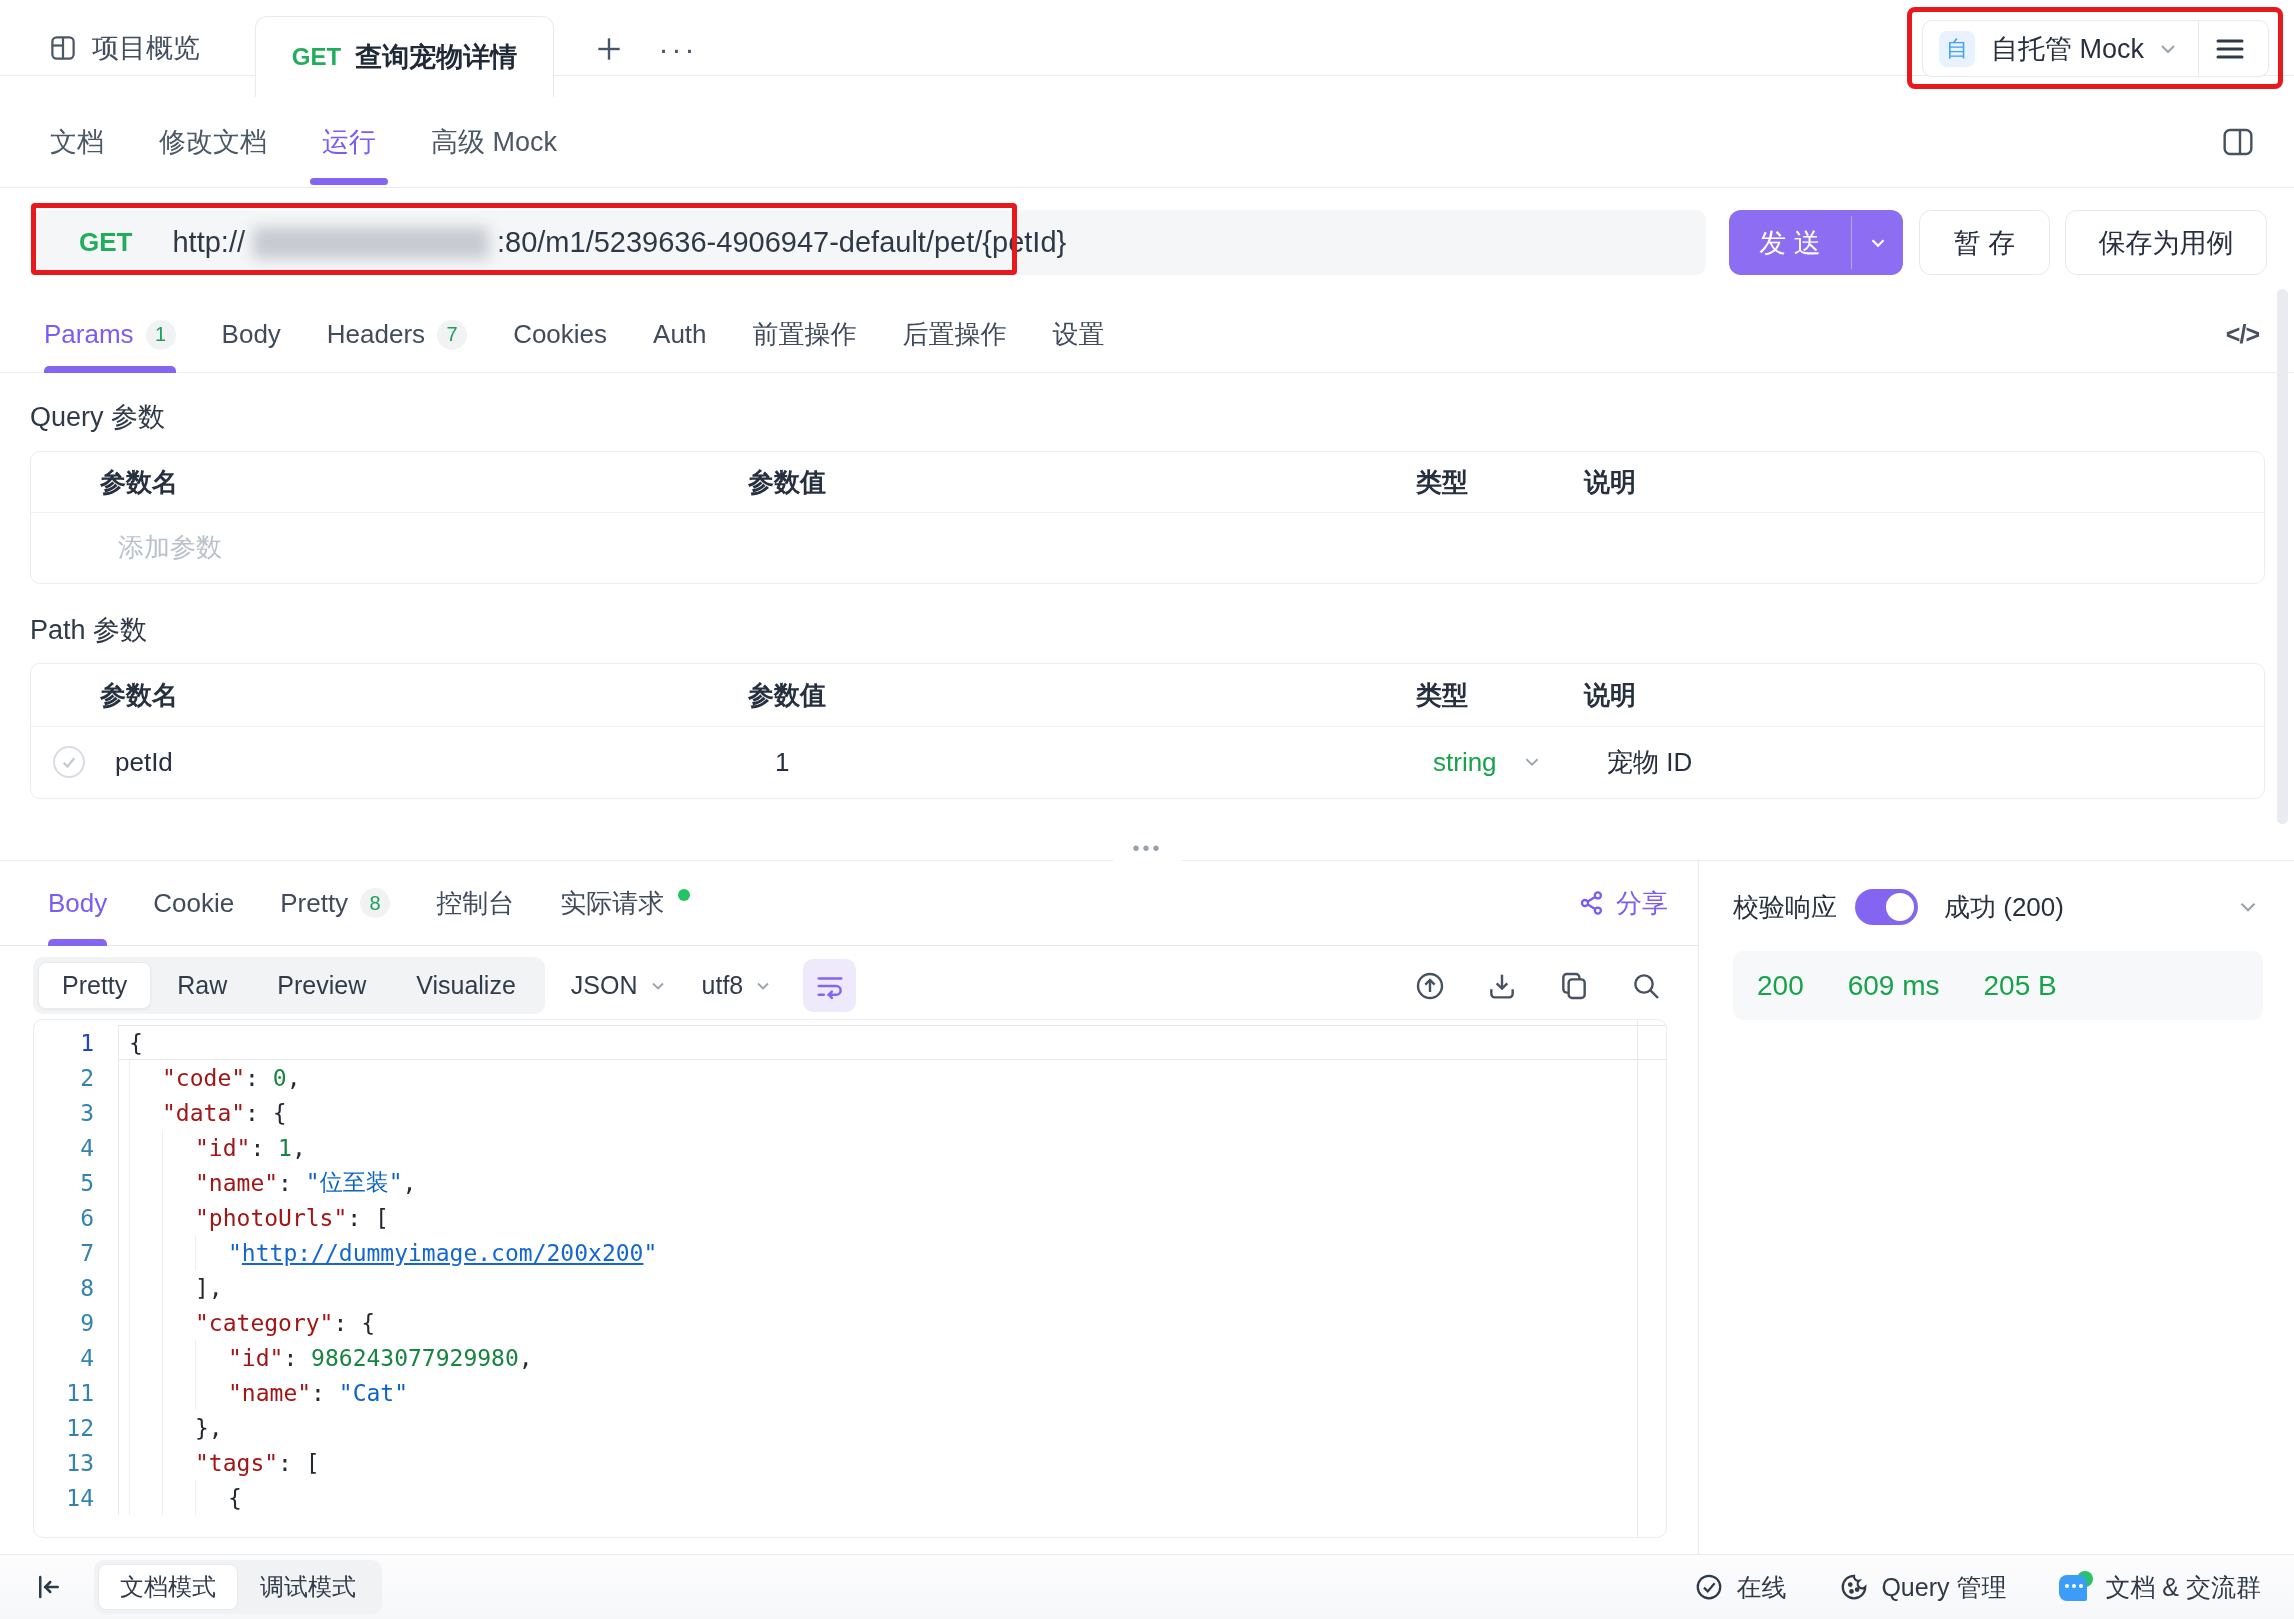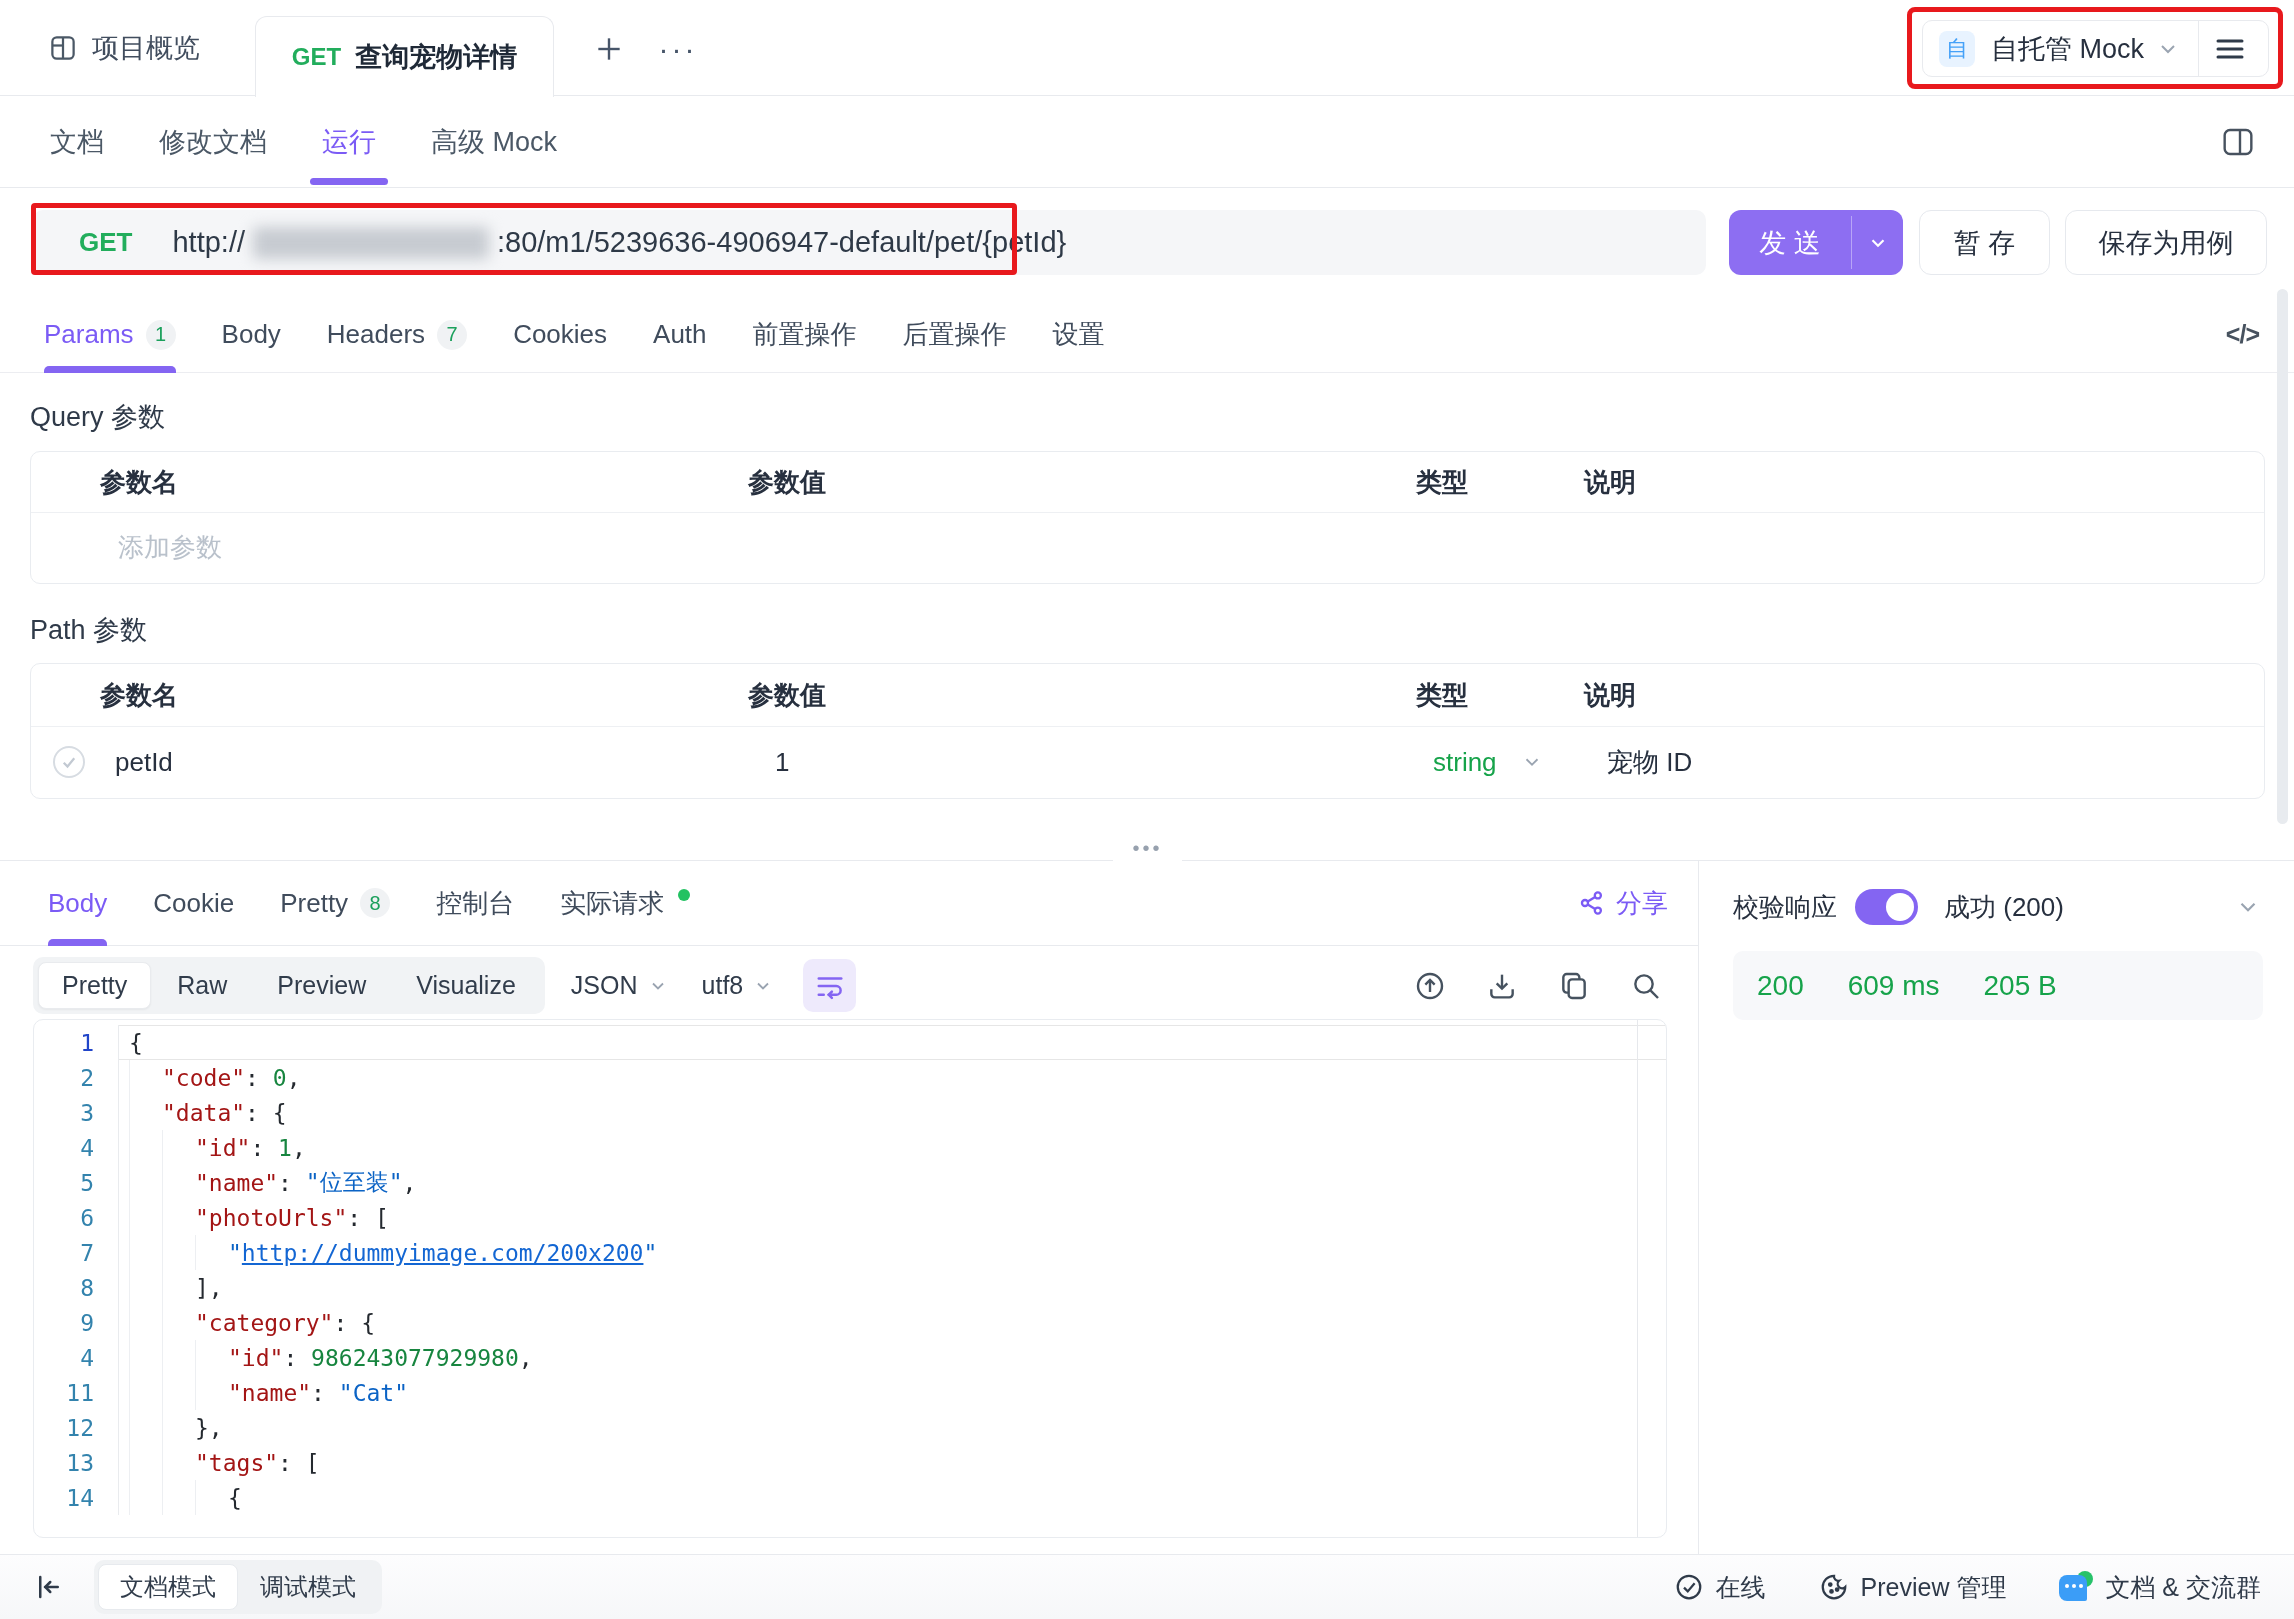--- a/index.html
+++ b/index.html
@@ -1,21 +1,21 @@
 <!DOCTYPE html>
 <html><head>
 <meta charset="utf-8">
 <style>
   * { margin:0; padding:0; box-sizing:border-box; }
   html,body { width:2295px; height:1620px; overflow:hidden; background:#fff;
     font-family:"Liberation Sans", sans-serif; color:#2f3a49; }
   svg { display:block; }
 
   
-  .topbar { position:absolute; left:0; top:0; width:2295px; height:96px;
+  .topbar { position:absolute; left:0; top:0; width:2295px; height:76px;
     border-bottom:1px solid #e8eaee; background:#fff; }
   .proj-tab { position:absolute; left:48px; top:0; height:96px; display:flex; align-items:center;
     gap:14px; color:#414d5e; font-size:27px; cursor:default; }
   .active-tab { position:absolute; left:255px; top:16px; width:299px; height:81px; background:#fff;
     border:1px solid #e8eaee; border-bottom:none; border-radius:12px 12px 0 0; z-index:3;
     display:flex; align-items:center; justify-content:center; gap:14px; }
   .active-tab .method { color:#22ad5c; font-weight:700; font-size:24px; }
   .active-tab .title { color:#1f2937; font-weight:600; font-size:27px; }
   .tab-plus { position:absolute; left:586px; top:26px; width:46px; height:46px; display:flex;
     align-items:center; justify-content:center; color:#475569; }
@@ -494,21 +494,21 @@
         </svg>
       <span>在线</span>
     </span>
     <span class="f-item">
       <svg width="30" height="30" viewBox="0 0 24 24" fill="none" stroke="currentColor" stroke-width="1.8">
         <path d="M21 12 a9 9 0 1 1 -9 -9 a3.5 3.5 0 0 0 4 4 a3.5 3.5 0 0 0 5 5z"></path>
         <circle cx="9" cy="10" r="1" fill="currentColor"></circle>
           <circle cx="10" cy="15.5" r="1" fill="currentColor"></circle>
           <circle cx="14.5" cy="14" r="1" fill="currentColor"></circle>
       </svg>
-      <span>Preview 管理</span>
+      <span>Query 管理</span>
     </span>
     <span class="f-item">
       <span class="chat-ico">
         <span class="b2"></span>
           <span class="b1"></span>
         <span class="dots">
             <i></i>
             <i></i>
             <i></i>
           </span>

